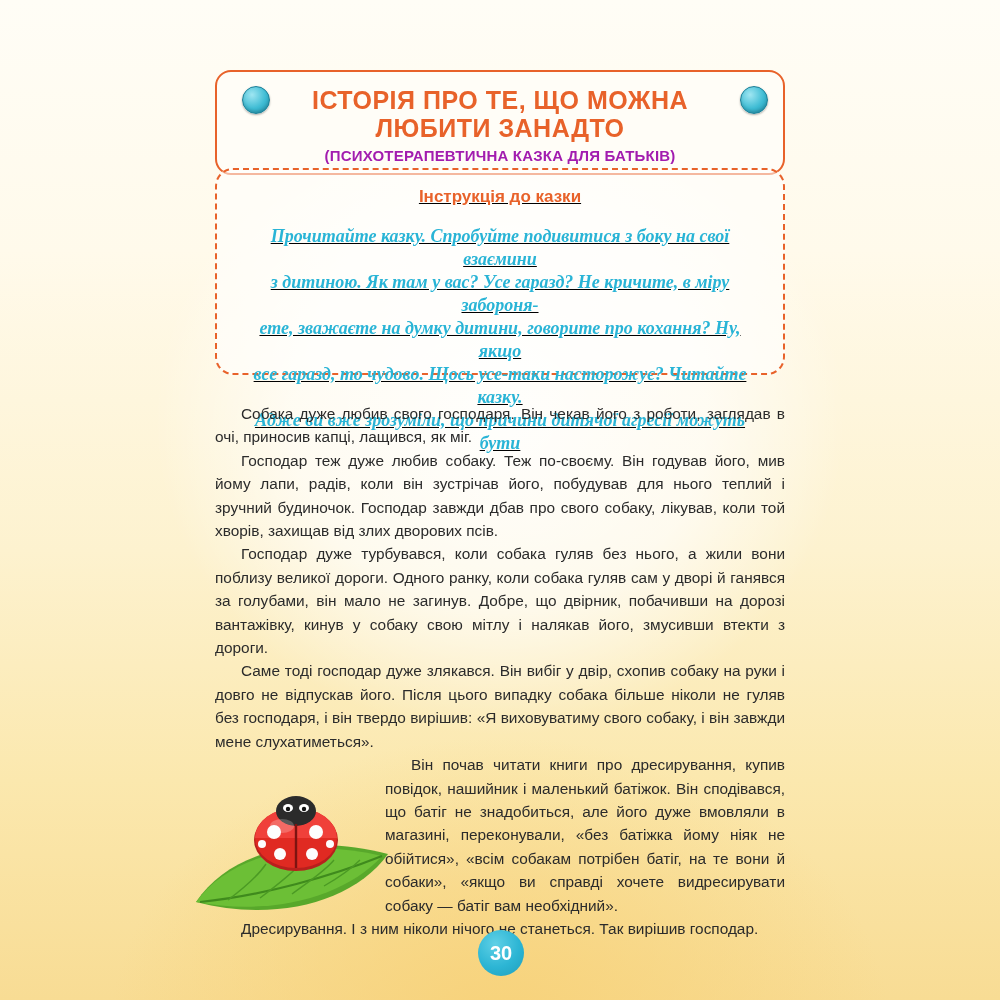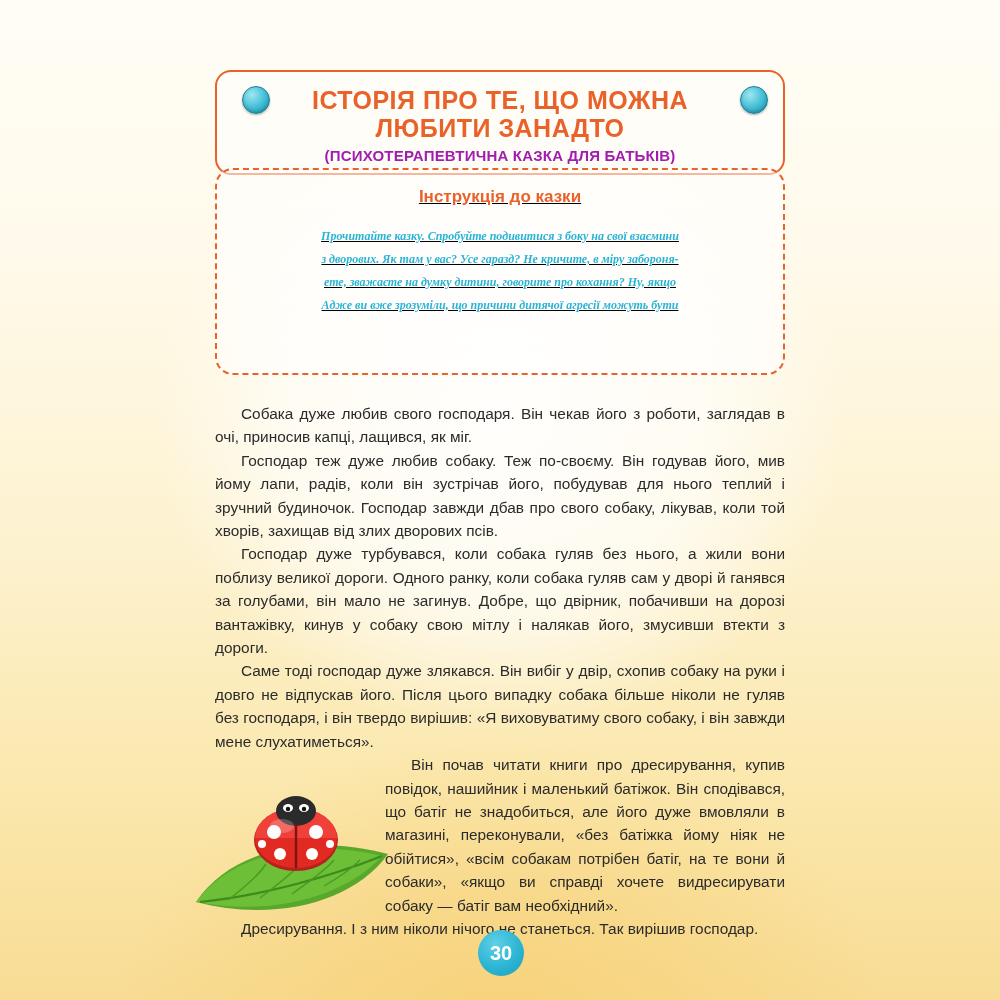--- a/index.html
+++ b/index.html
@@ -108,21 +108,21 @@
   .instr-inner {
     margin: 18px 26px 0 26px;
     text-align: center;
   }
   .instr-inner p {
     margin: 0;
     color: #29b4d6;
     font-family: "Liberation Serif", serif;
     font-style: italic;
     font-weight: bold;
-    font-size: 12px;
+    font-size: 18px;
     line-height: 23px;
   }
 
   
   .body-text {
     position: absolute;
     left: 215px;
     top: 402px;
     width: 570px;
     color: #2b2b2b;
@@ -193,22 +193,23 @@
     <div class="title-line2">ЛЮБИТИ ЗАНАДТО</div>
     <div class="title-sub">(ПСИХОТЕРАПЕВТИЧНА КАЗКА ДЛЯ БАТЬКІВ)</div>
   </div>
   <div class="pin pin-left"></div>
   <div class="pin pin-right"></div>
 
   <div class="instr-box">
     <div class="instr-title">Інструкція до казки</div>
     <div class="instr-inner">
       <p>Прочитайте казку. Спробуйте подивитися з боку на свої взаємини</p>
-      <p>з дворових. Як там у вас? Усе гаразд? Не кричите, в міру забороня-</p>
+      <p>з дитиною. Як там у вас? Усе гаразд? Не кричите, в міру забороня-</p>
       <p>ете, зважаєте на думку дитини, говорите про кохання? Ну, якщо</p>
+      <p>все гаразд, то чудово. Щось усе-таки насторожує? Читайте казку.</p>
       <p>Адже ви вже зрозуміли, що причини дитячої агресії можуть бути</p>
     </div>
   </div>
 
   <div class="body-text">
     <p>Собака дуже любив свого господаря. Він чекав його з роботи, заглядав в очі, приносив капці, лащився, як міг.</p>
     <p>Господар теж дуже любив собаку. Теж по-своєму. Він годував його, мив йому лапи, радів, коли він зустрічав його, побудував для нього теплий і зручний будиночок. Господар завжди дбав про свого собаку, лікував, коли той хворів, захищав від злих дворових псів.</p>
     <p>Господар дуже турбувався, коли собака гуляв без нього, а жили вони поблизу великої дороги. Одного ранку, коли собака гуляв сам у дворі й ганявся за голубами, він мало не загинув. Добре, що двірник, побачивши на дорозі вантажівку, кинув у собаку свою мітлу і налякав його, змусивши втекти з дороги.</p>
     <p>Саме тоді господар дуже злякався. Він вибіг у двір, схопив собаку на руки і довго не відпускав його. Після цього випадку собака більше ніколи не гуляв без господаря, і він твердо вирішив: «Я виховуватиму свого собаку, і він завжди мене слухатиметься».</p>
     <div class="wrap-shape"></div>

